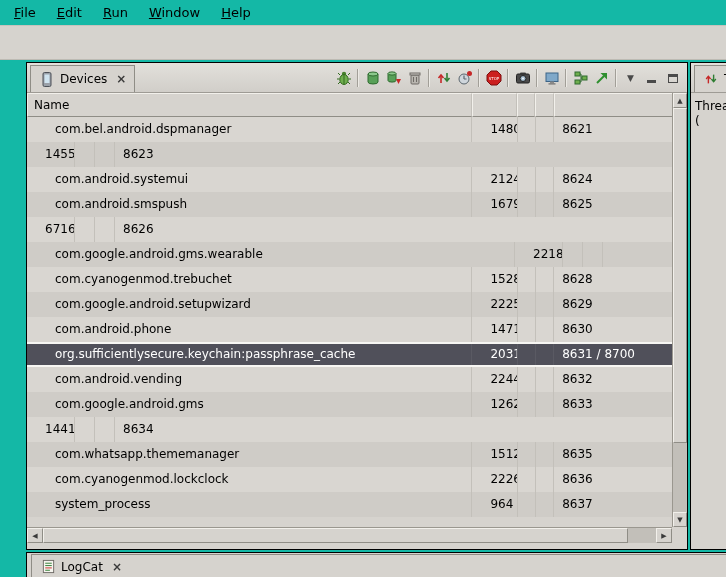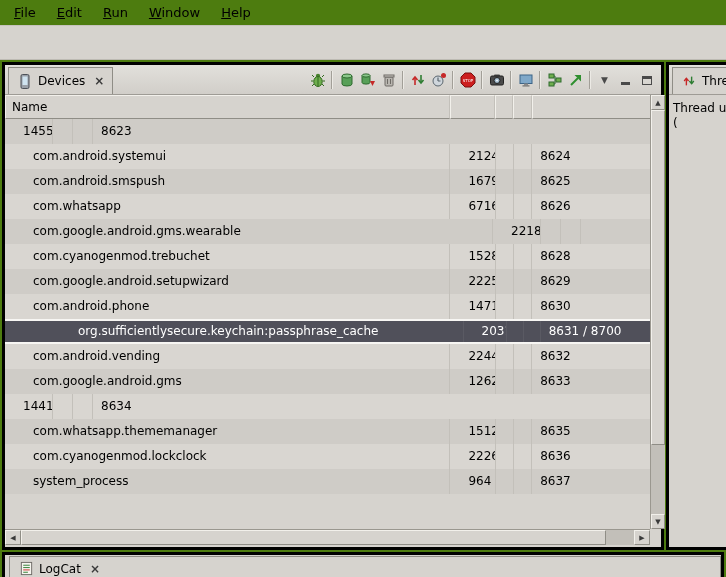--- a/index.html
+++ b/index.html
@@ -1,29 +1,29 @@
 <!DOCTYPE html>
 <html style="--selection_bg: #50505a; --selection_fg: #ffffff;"><head>
 <meta charset="utf-8">
 <style>
   * { margin:0; padding:0; box-sizing:border-box; }
   html,body { width:726px; height:577px; overflow:hidden; background:#d6d3ce;
     font-family:"DejaVu Sans","Liberation Sans",sans-serif; font-size:12px; color:#000; }
-  .window { position:relative; width:726px; height:577px; background:#4d7c0f; }
+  .window { position:relative; width:726px; height:577px; background:#14b8a6; }
 
   
   .menubar { position:absolute; left:0; top:0; width:100%; height:26px; display:flex;
     align-items:center; padding-left:6px; border-bottom:1px solid #c6c3bd; font-size:13px; }
   .menu-item { display:inline-block; padding:3px 8px; margin-right:5px; cursor:default; }
   .menu-item::first-letter { text-decoration:underline; }
 
   .toolbar-strip { position:absolute; left:0; top:26px; width:100%; height:34px;
     background:#d6d3ce; border-bottom:1px solid #bdbab3; }
 
-  .panel { position:absolute; background:#d6d3ce; border:3px solid #000000; }
+  .panel { position:absolute; background:#d6d3ce; border:1px solid #000000;margin-left:24px; }
   .devices-panel { left:2px; top:62px; width:662px; height:488px; }
   .threads-panel { left:666px; top:62px; width:60px; height:488px; border-right:none; overflow:hidden; }
   .logcat-panel  { left:2px; top:552px; width:722px; height:25px; border-bottom:none; overflow:hidden; }
 
   .tabbar { position:relative; height:30px; border-bottom:1px solid #9e9b95;
     display:flex; align-items:flex-end; background:linear-gradient(#e2e0db,#d1cec9); }
   .tab { display:flex; align-items:center; gap:5px; height:27px; padding:0 8px;
     background:#d6d3ce; border:1px solid #8f8d86; border-bottom:none; margin-left:3px;
     font-size:12px; white-space:nowrap; }
   .tab-close { font-weight:bold; font-size:12px; color:#3a3a3a; margin-left:4px; }
@@ -46,21 +46,21 @@
   .tbody { width:645px; }
   .trow { display:flex; height:25px; line-height:25px; }
   .trow.even { background:#d9d6d1; }
   .trow.odd  { background:#cfccc7; }
   .cell { overflow:hidden; white-space:nowrap; border-right:1px solid #c3c0ba; }
   .c-name { width:488px; padding-left:28px; }
   .c-pid  { width:48px;  padding-left:18px; }
   .c-e1, .c-e2 { width:20px; }
   .c-port { width:129px; padding-left:8px; border-right:none; }
   .trow.selected { background:var(--selection_bg,#50505a); color:var(--selection_fg,#fff);
-    border-top:2px solid #f7f6f3; border-bottom:2px solid #f7f6f3; line-height:21px;padding-left:45px; }
+    border-top:2px solid #f7f6f3; border-bottom:2px solid #f7f6f3; line-height:21px; }
   .trow.selected .cell { border-right-color:#5a5a63; }
 
   
   .vscroll { position:absolute; right:0; top:0; width:15px; height:434px;
     background:#c2bfb9; border-left:1px solid #9a978f; }
   .varrow { position:absolute; left:0; width:14px; height:15px; background:#d6d3ce;
     border:1px solid; border-color:#f2f0eb #8f8d86 #8f8d86 #f2f0eb;
     font-size:7px; line-height:14px; text-align:center; color:#3a3a3a; }
   .varrow.up { top:0; } .varrow.down { bottom:0; }
   .vthumb { position:absolute; left:0; top:15px; width:14px; height:335px; background:#d6d3ce;
@@ -217,20 +217,27 @@
 
     <div class="table">
       <div class="thead">
         <span class="cell c-name th">Name</span>
         <span class="cell c-pid th"></span>
         <span class="cell c-e1 th"></span>
         <span class="cell c-e2 th"></span>
         <span class="cell c-port th"></span>
       </div>
       <div class="tbody">
+          <div class="trow even">
+            <span class="cell c-name">com.bel.android.dspmanager</span>
+            <span class="cell c-pid">1480</span>
+            <span class="cell c-e1"></span>
+            <span class="cell c-e2"></span>
+            <span class="cell c-port">8621</span>
+          </div>
           <div class="trow odd">
             <span class="cell c-pid">14553</span>
             <span class="cell c-e1"></span>
             <span class="cell c-e2"></span>
             <span class="cell c-port">8623</span>
           </div>
           <div class="trow even">
             <span class="cell c-name">com.android.systemui</span>
             <span class="cell c-pid">2124</span>
             <span class="cell c-e1"></span>
@@ -238,21 +245,20 @@
             <span class="cell c-port">8624</span>
           </div>
           <div class="trow odd">
             <span class="cell c-name">com.android.smspush</span>
             <span class="cell c-pid">1679</span>
             <span class="cell c-e1"></span>
             <span class="cell c-e2"></span>
             <span class="cell c-port">8625</span>
           </div>
           <div class="trow even">
-            <span class="cell c-name">com.whatsapp</span>
             <span class="cell c-pid">6716</span>
             <span class="cell c-e1"></span>
             <span class="cell c-e2"></span>
             <span class="cell c-port">8626</span>
           </div>
           <div class="trow odd">
             <span class="cell c-name">com.google.android.gms.wearable</span>
             <span class="cell c-pid">22185</span>
             <span class="cell c-e1"></span>
             <span class="cell c-e2"></span>

